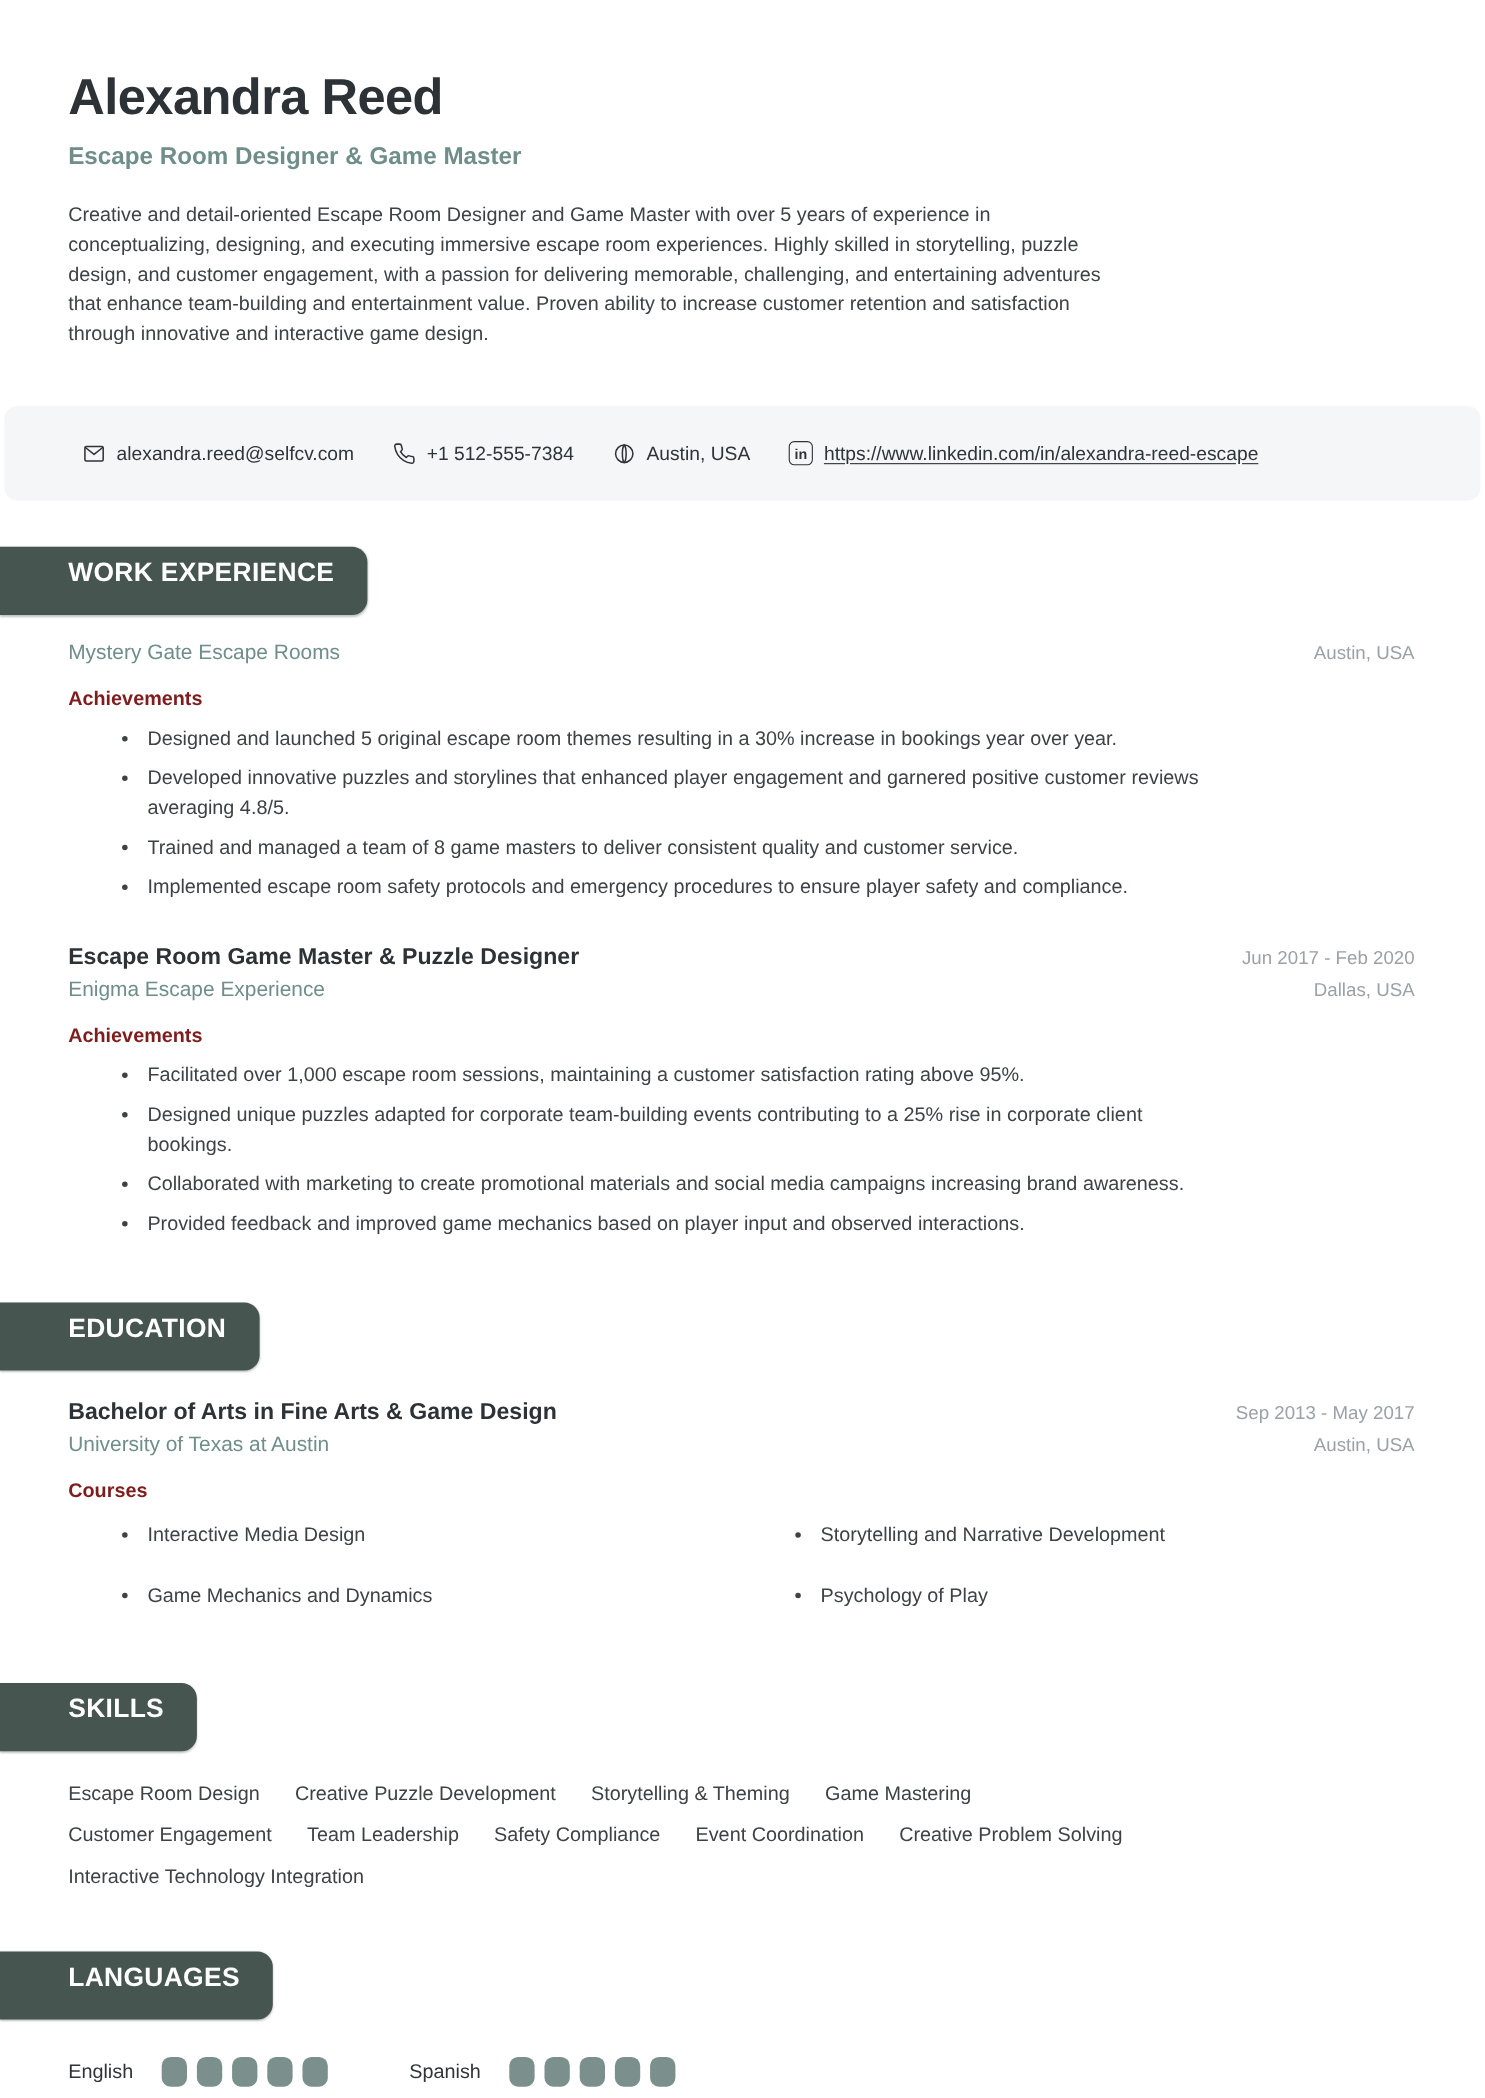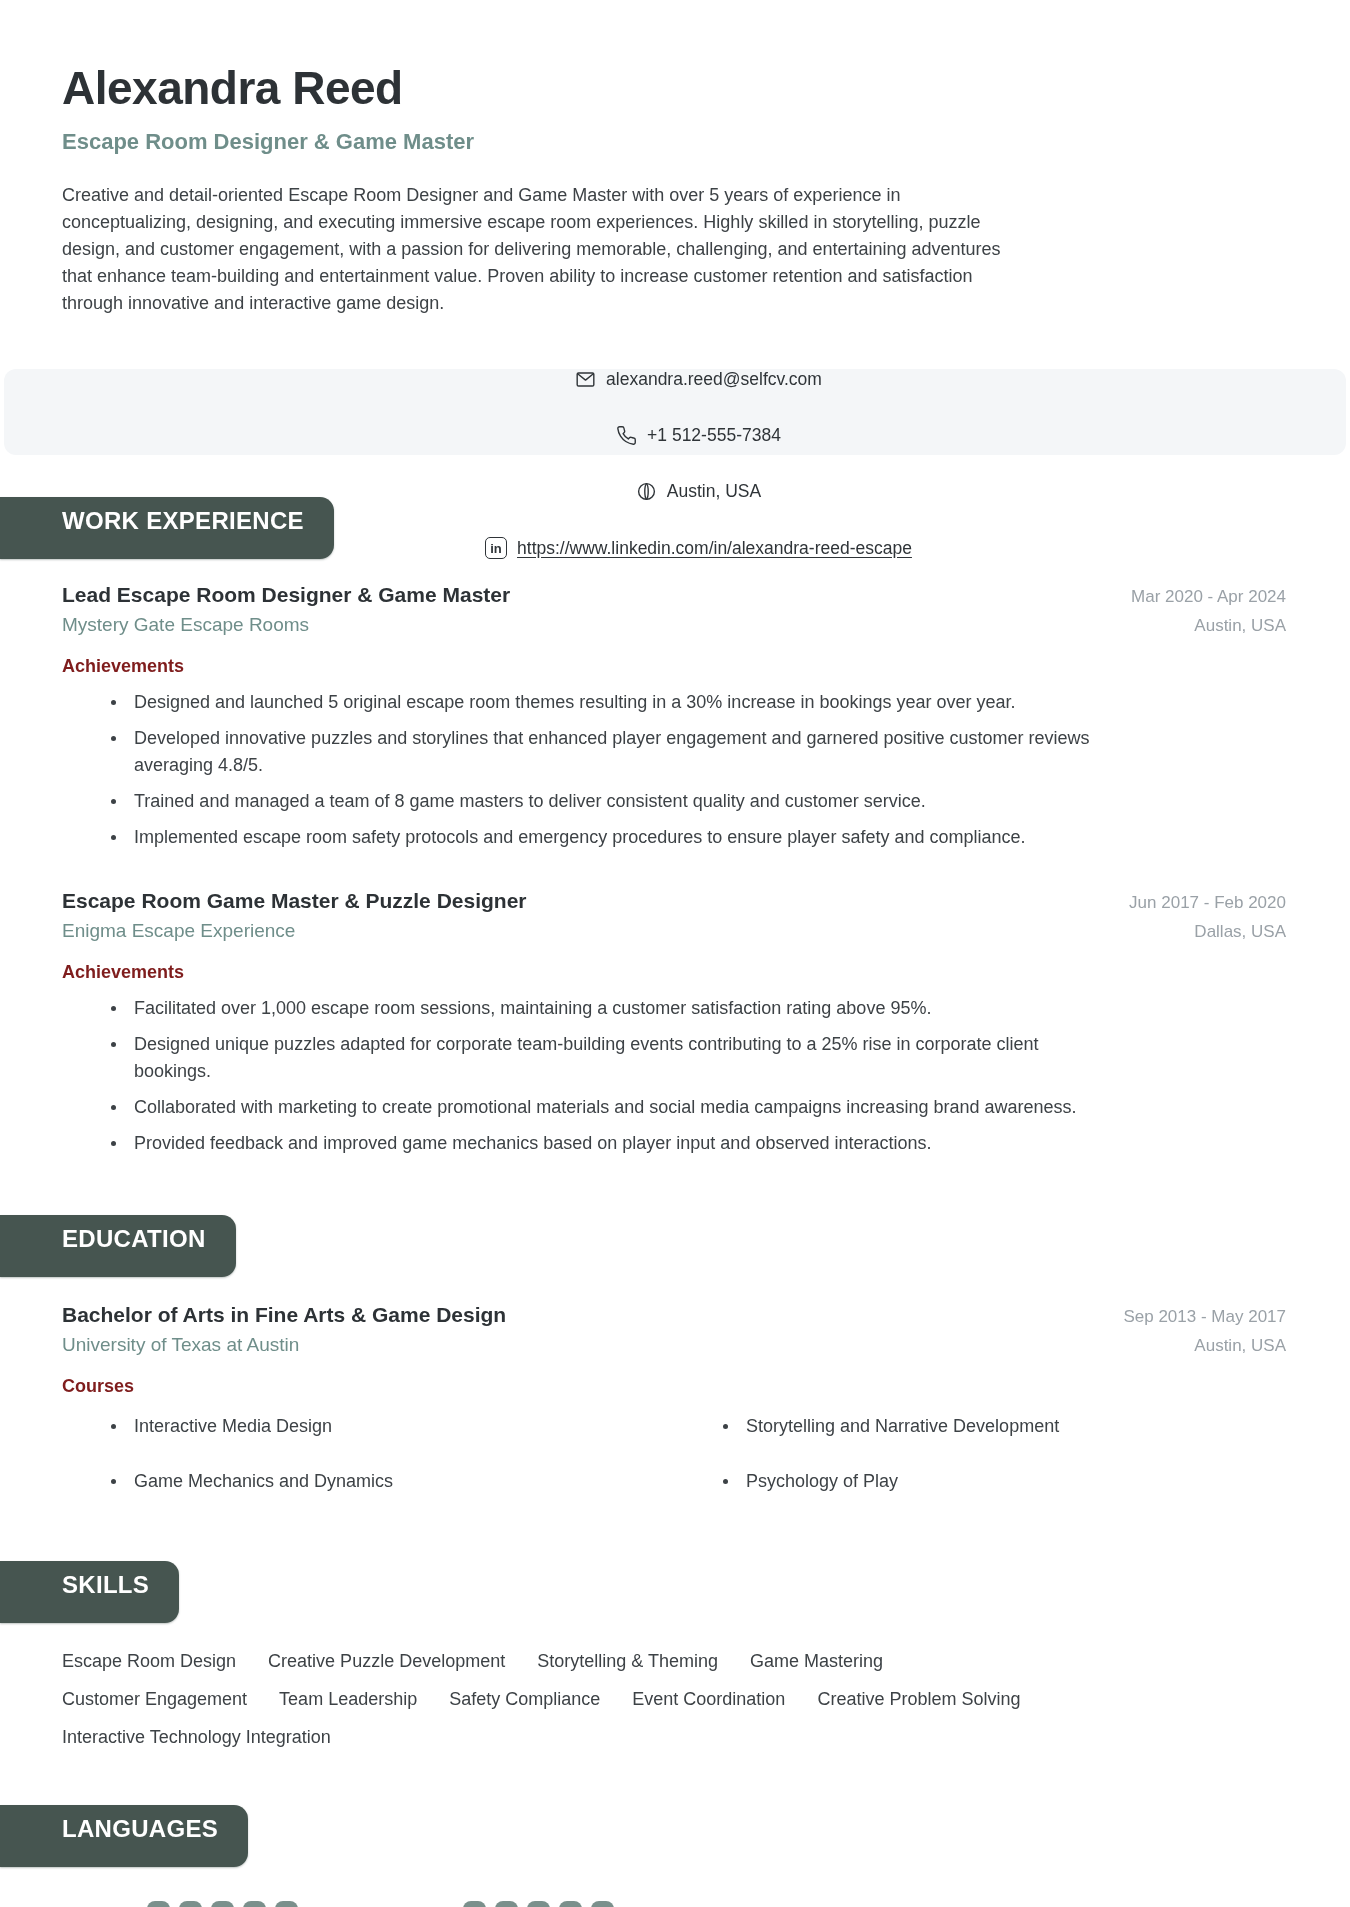--- a/index.html
+++ b/index.html
@@ -9,21 +9,21 @@
   .content { padding-left:62px; padding-right:64px; }
 
   
   h1.name { margin:0; font-size:46px; line-height:56px; font-weight:800; color:#2d3236; letter-spacing:-0.5px; }
   .subtitle { margin-top:12px; font-size:22px; line-height:28px; font-weight:700; color:#6f8e8a; }
   .summary { margin:26px 0 0; font-size:18px; line-height:27px; color:#3d4246; max-width:965px; }
 
   
   .contact-bar { margin:52px 4px 0; background:#f4f6f8; border-radius:12px; height:86px;
                  display:flex; align-items:center; gap:35px; padding:0 24px 0 71px;
-                 font-size:17.5px; color:#2f3438;flex-direction:column; }
+                 font-size:17.5px; color:#2f3438; }
   .contact-item { display:flex; align-items:center; gap:10px; white-space:nowrap; }
   .cicon { display:flex; align-items:center; }
   .cicon svg { width:21px; height:21px; display:block; }
   .li-badge { width:20px; height:20px; border:1.7px solid #2f3438; border-radius:5px;
               display:flex; align-items:center; justify-content:center;
               font-size:13px; font-weight:700; line-height:1; color:#2f3438; }
   a.link { color:#2f3438; text-decoration:underline; text-underline-offset:3px; }
 
   
   .ribbon { display:inline-block; background:#465550; color:#ffffff; font-size:24px; font-weight:700;
@@ -109,24 +109,20 @@
     <div class="contact-item">
       <span class="cicon li-badge">in</span>
       <a class="link" href="#">https://www.linkedin.com/in/alexandra-reed-escape</a>
     </div>
   </div>
 
   <section id="sec-work">
     <div class="ribbon">WORK EXPERIENCE</div>
     <div class="content">
         <div class="job">
-          <div class="entry-head">
-            <div class="entry-title">Lead Escape Room Designer &amp; Game Master</div>
-            <div class="entry-date">Mar 2020 - Apr 2024</div>
-          </div>
           <div class="entry-sub">
             <div class="entry-company">Mystery Gate Escape Rooms</div>
             <div class="entry-loc">Austin, USA</div>
           </div>
           <div class="label">Achievements</div>
           <ul class="bullets">
             <li>Designed and launched 5 original escape room themes resulting in a 30% increase in bookings year over year.</li>
             <li>Developed innovative puzzles and storylines that enhanced player engagement and garnered positive customer reviews averaging 4.8/5.</li>
             <li>Trained and managed a team of 8 game masters to deliver consistent quality and customer service.</li>
             <li>Implemented escape room safety protocols and emergency procedures to ensure player safety and compliance.</li>

